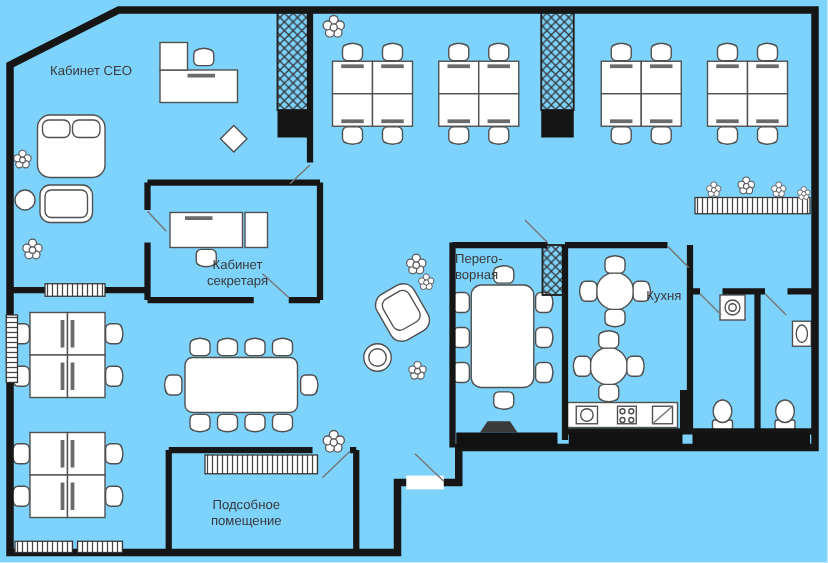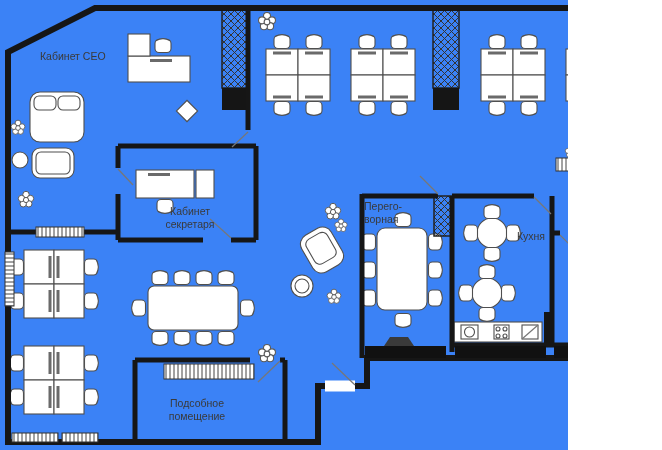--- a/index.html
+++ b/index.html
@@ -1,16 +1,16 @@
 <!DOCTYPE html>
 <html><head>
 <meta charset="utf-8">
 <style>
   html,body{margin:0;padding:0;background:#ffffff;}
-  .stage{width:568px;height:450px;position:relative;background:#3b82f6;overflow:hidden;text-align:center;}
+  .stage{width:662px;height:450px;position:relative;background:#7dd3fc;overflow:hidden;text-align:center;}
   svg{display:block;}
   .wall{stroke:#161616;fill:none;stroke-linecap:butt;}
   .w6{stroke-width:6;}
   .w5{stroke-width:5;}
   .band{stroke:#111111;stroke-width:12;fill:none;}
   .furn{fill:#ffffff;stroke:#4f4f4f;stroke-width:1.1;}
   .mon{fill:#6a6a6a;stroke:none;}
   .door{stroke:#777777;stroke-width:1.2;fill:none;}
   .blk{fill:#151515;stroke:none;}
   .plantg circle{fill:#ffffff;stroke:#5a5a5a;stroke-width:1;}

